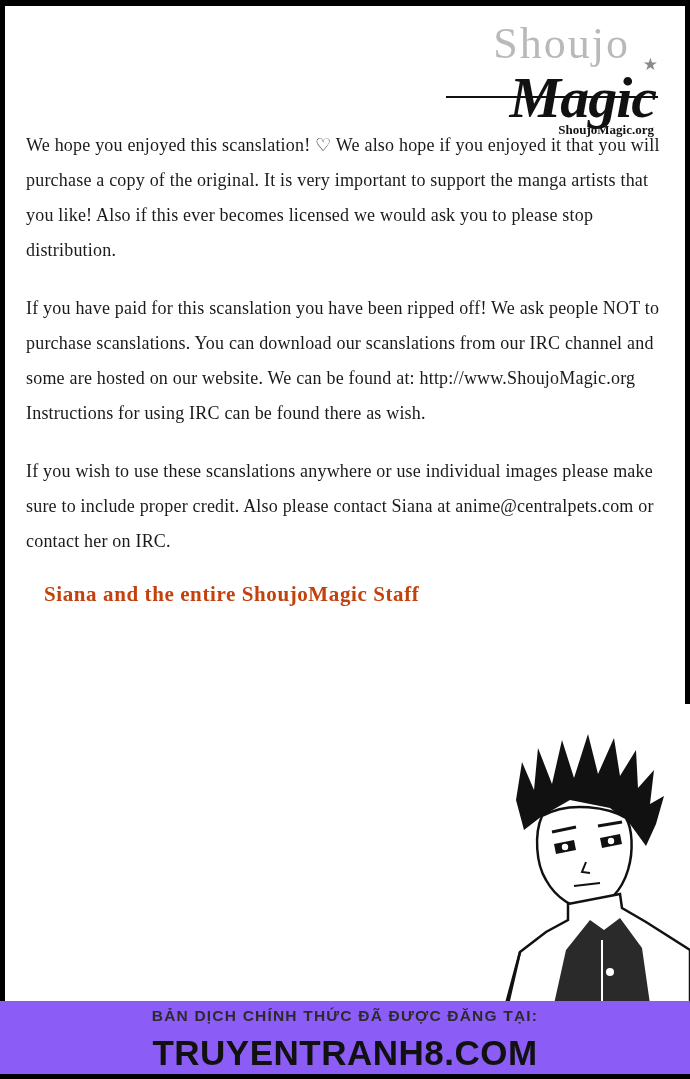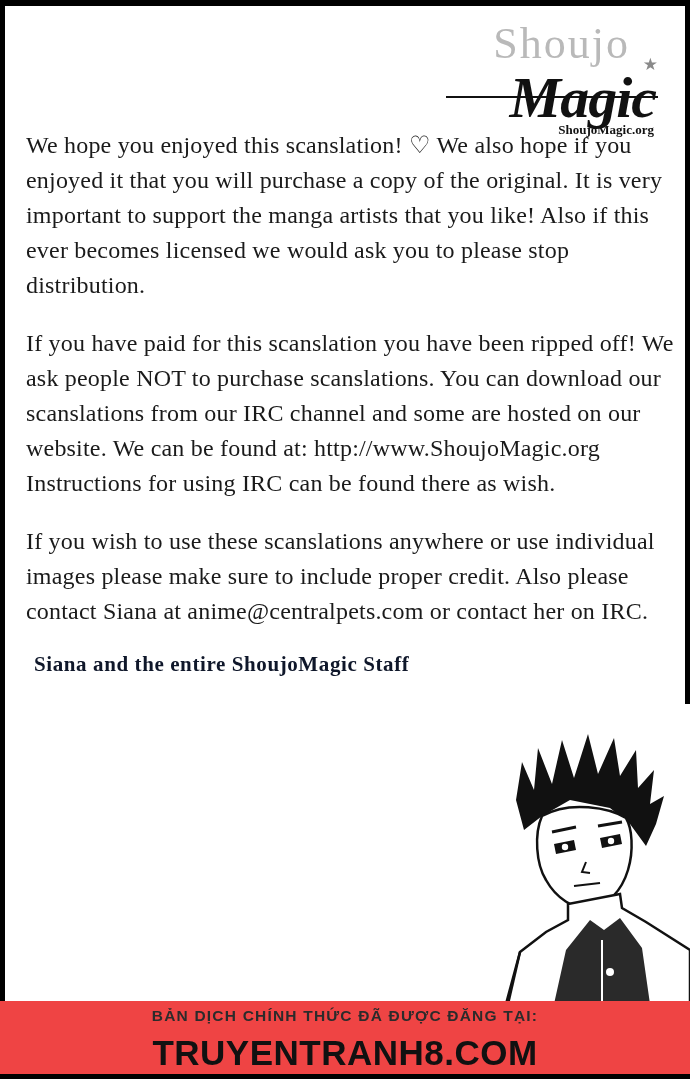--- a/index.html
+++ b/index.html
@@ -82,37 +82,37 @@
 
   
   .content {
     position: absolute;
     top: 128px;
     left: 26px;
     width: 648px;
   }
   .para {
     font-family: "Liberation Serif", serif;
-    font-size: 24px;
+    font-size: 18px;
     line-height: 35px;
     color: #1a1a1a;
     margin: 0 0 23px 0;
     letter-spacing: 0.2px;
   }
   .para.thanks {
     margin-top: 6px;
     margin-bottom: 56px;
   }
   .signature {
     font-family: "Liberation Serif", serif;
     font-weight: bold;
     font-size: 21px;
     letter-spacing: 0.6px;
-    color: #0f172a;
-    margin: 0;
+    color: #c2410c;
+    margin: 10px;
     padding-left: 8px;
   }
 
   
   .art {
     position: absolute;
     right: 0;
     bottom: 75px;
     width: 240px;
     height: 300px;
@@ -120,21 +120,21 @@
   }
   .art svg { display: block; }
 
   
   .footer {
     position: absolute;
     left: 0;
     bottom: 0;
     width: 690px;
     height: 78px;
-    background: #ef4444;
+    background: #8b5cf6;
     text-align: center;
     z-index: 5;
   }
   .footer-sub {
     font-family: "Liberation Sans", sans-serif;
     font-weight: bold;
     font-size: 15.5px;
     letter-spacing: 1.2px;
     color: #2b2b2b;
     margin: 6px 0 0 0;

